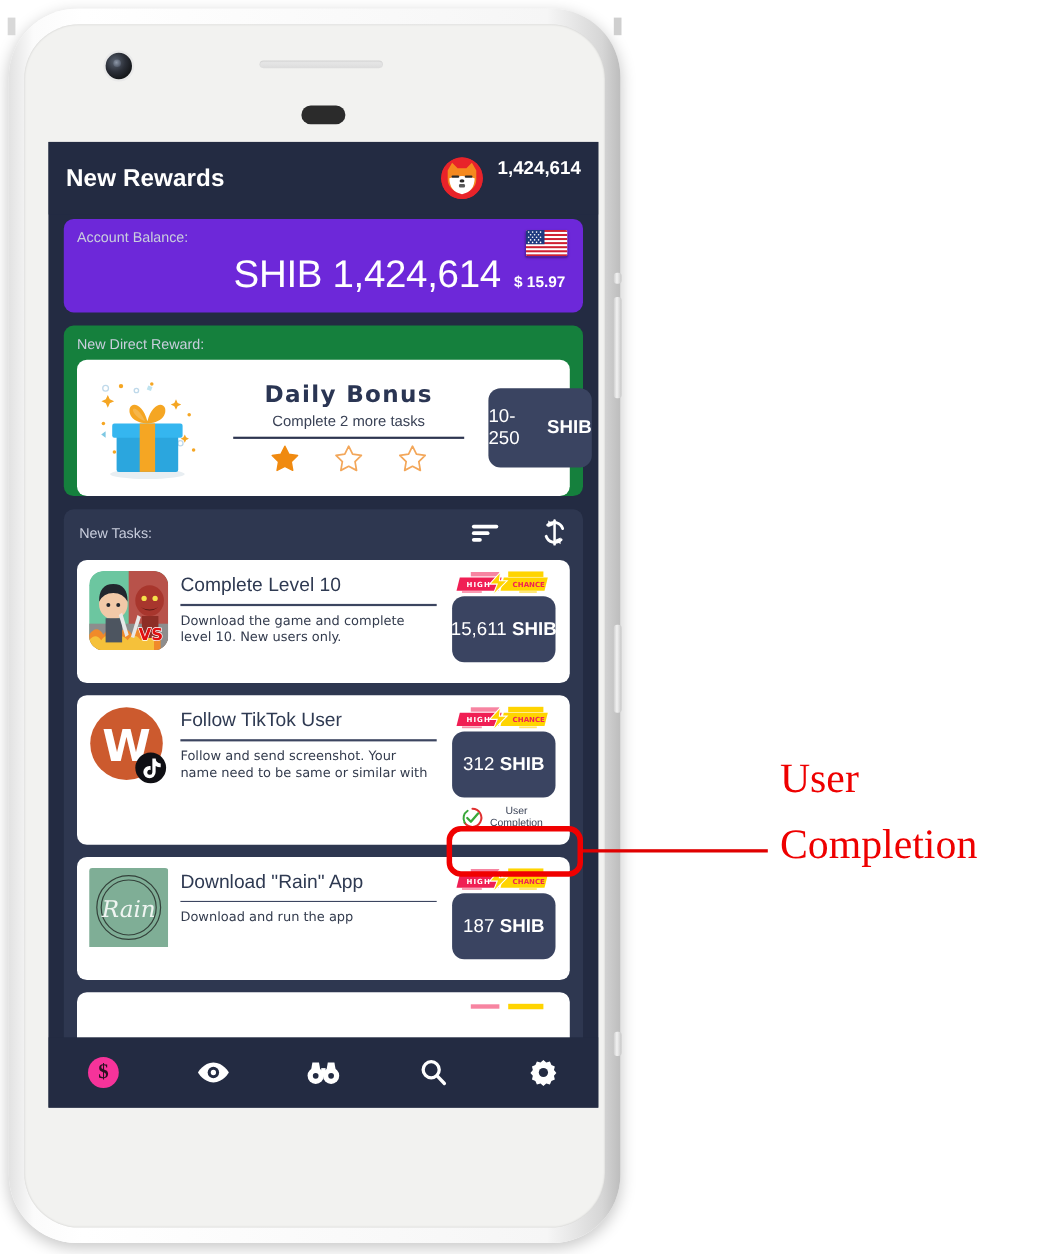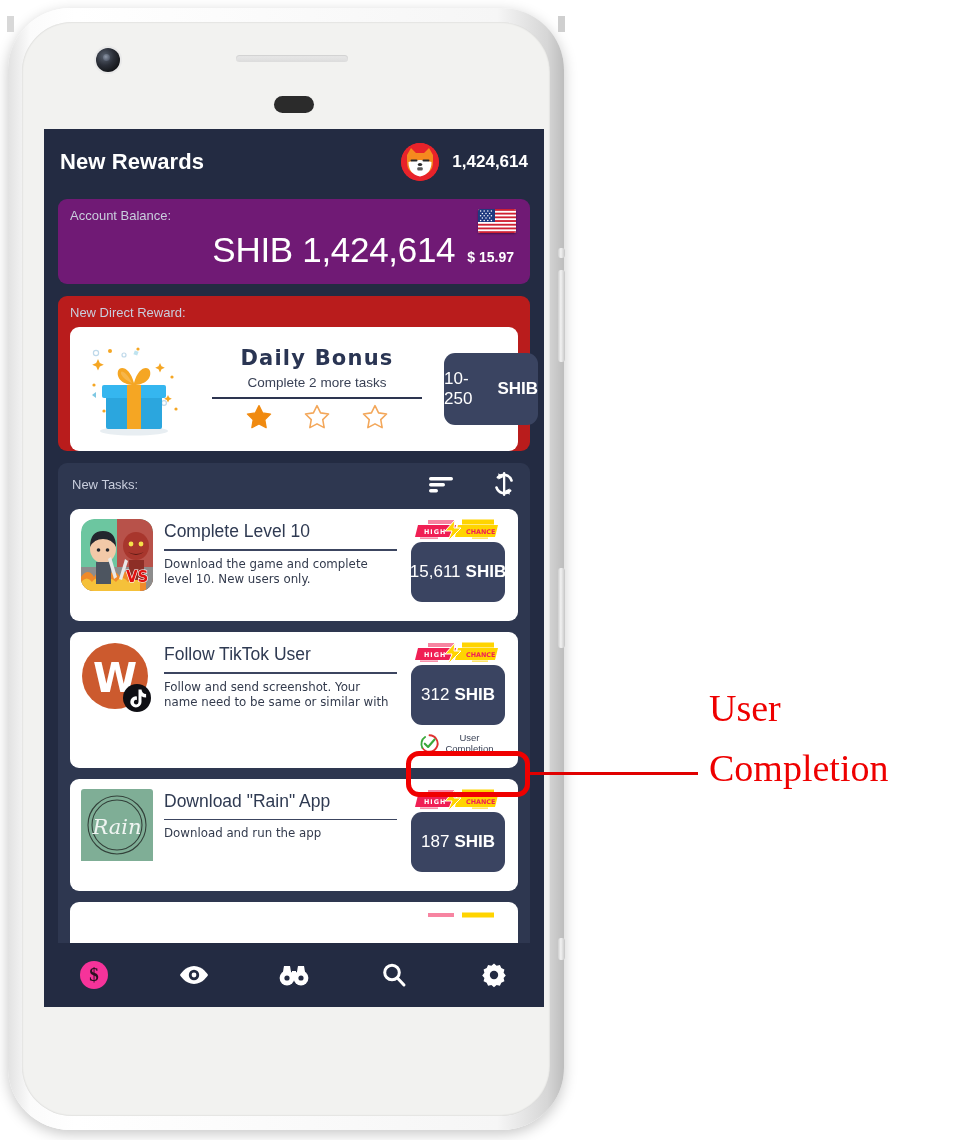--- a/index.html
+++ b/index.html
@@ -40,30 +40,30 @@
 
   
   #screen{
     position:absolute;left:36px;top:121px;width:500px;height:878px;
     background:#232b42;overflow:hidden;
   }
 
   
   #app-header{height:66px;display:flex;align-items:center;padding:0 16px;background:#232b42;}
   #app-title{color:#fff;font-size:22px;font-weight:bold;letter-spacing:.1px;}
-  #header-balance-group{margin-left:auto;display:flex;align-items:center;gap:13px;}
+  #header-balance-group{margin-left:auto;display:flex;align-items:flex-start;gap:13px;}
   #shiba-logo{width:38px;height:38px;border-radius:50%;background:#e8232a;position:relative;overflow:hidden;flex:0 0 auto;}
   #header-balance-amount{color:#fff;font-size:17px;font-weight:bold;}
 
   
-  .panel{margin:0 14px 12px;background:#b91c1c;border-radius:9px;}
+  .panel{margin:0 14px 12px;background:#15803d;border-radius:9px;}
   .panel-label{color:#c9cedd;font-size:13px;padding:9px 12px 7px;}
 
   
-  #balance-panel{margin:4px 14px 12px;background:#701a75;border-radius:9px;position:relative;padding-bottom:14px;}
+  #balance-panel{margin:4px 14px 12px;background:#6d28d9;border-radius:9px;position:relative;padding-bottom:14px;}
   #usa-flag{position:absolute;right:14px;top:10px;width:38px;height:24px;border-radius:2px;overflow:hidden;
     box-shadow:0 1px 2px rgba(0,0,0,.35);}
   #balance-row{display:flex;align-items:baseline;justify-content:flex-end;padding:0 16px;gap:12px;}
   #balance-main{color:#fff;font-size:35px;font-weight:normal;letter-spacing:-.3px;}
   #balance-usd{color:#fff;font-size:14px;font-weight:bold;white-space:nowrap;}
 
   
   #bonus-card{margin:0 12px 12px;background:#fff;border-radius:9px;height:124px;display:flex;align-items:center;
     padding:0 10px;box-sizing:border-box;gap:16px;}
   #bonus-illustration{width:110px;height:104px;position:relative;flex:0 0 auto;}

